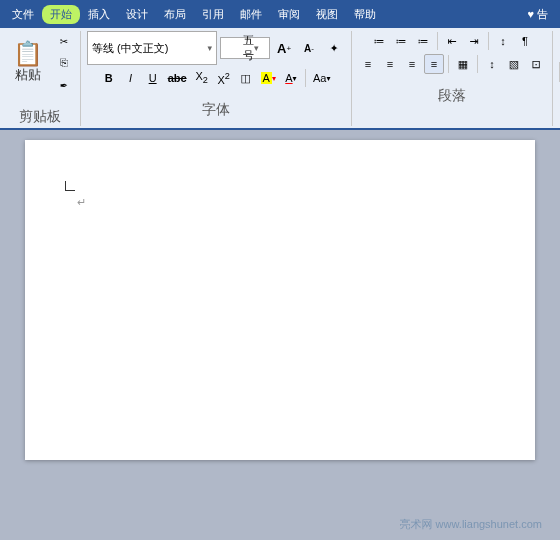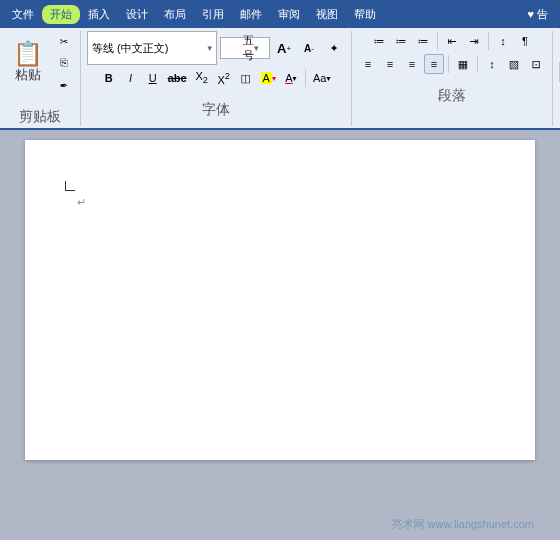--- a/index.html
+++ b/index.html
@@ -168,21 +168,21 @@
       color: #999;
       display: block;
       margin-top: 2px;
       margin-left: 12px;
     }
 
     
     .footer-watermark {
       position: fixed;
       bottom: 8px;
-      right: 26px;
+      right: 18px;
       font-size: 11px;
       color: #6688aa;
       opacity: 0.7;
     }
 
     
     .ribbon-full {
       background: #e8eef7;
       padding: 0;
       border-bottom: 2px solid #2b579a;

